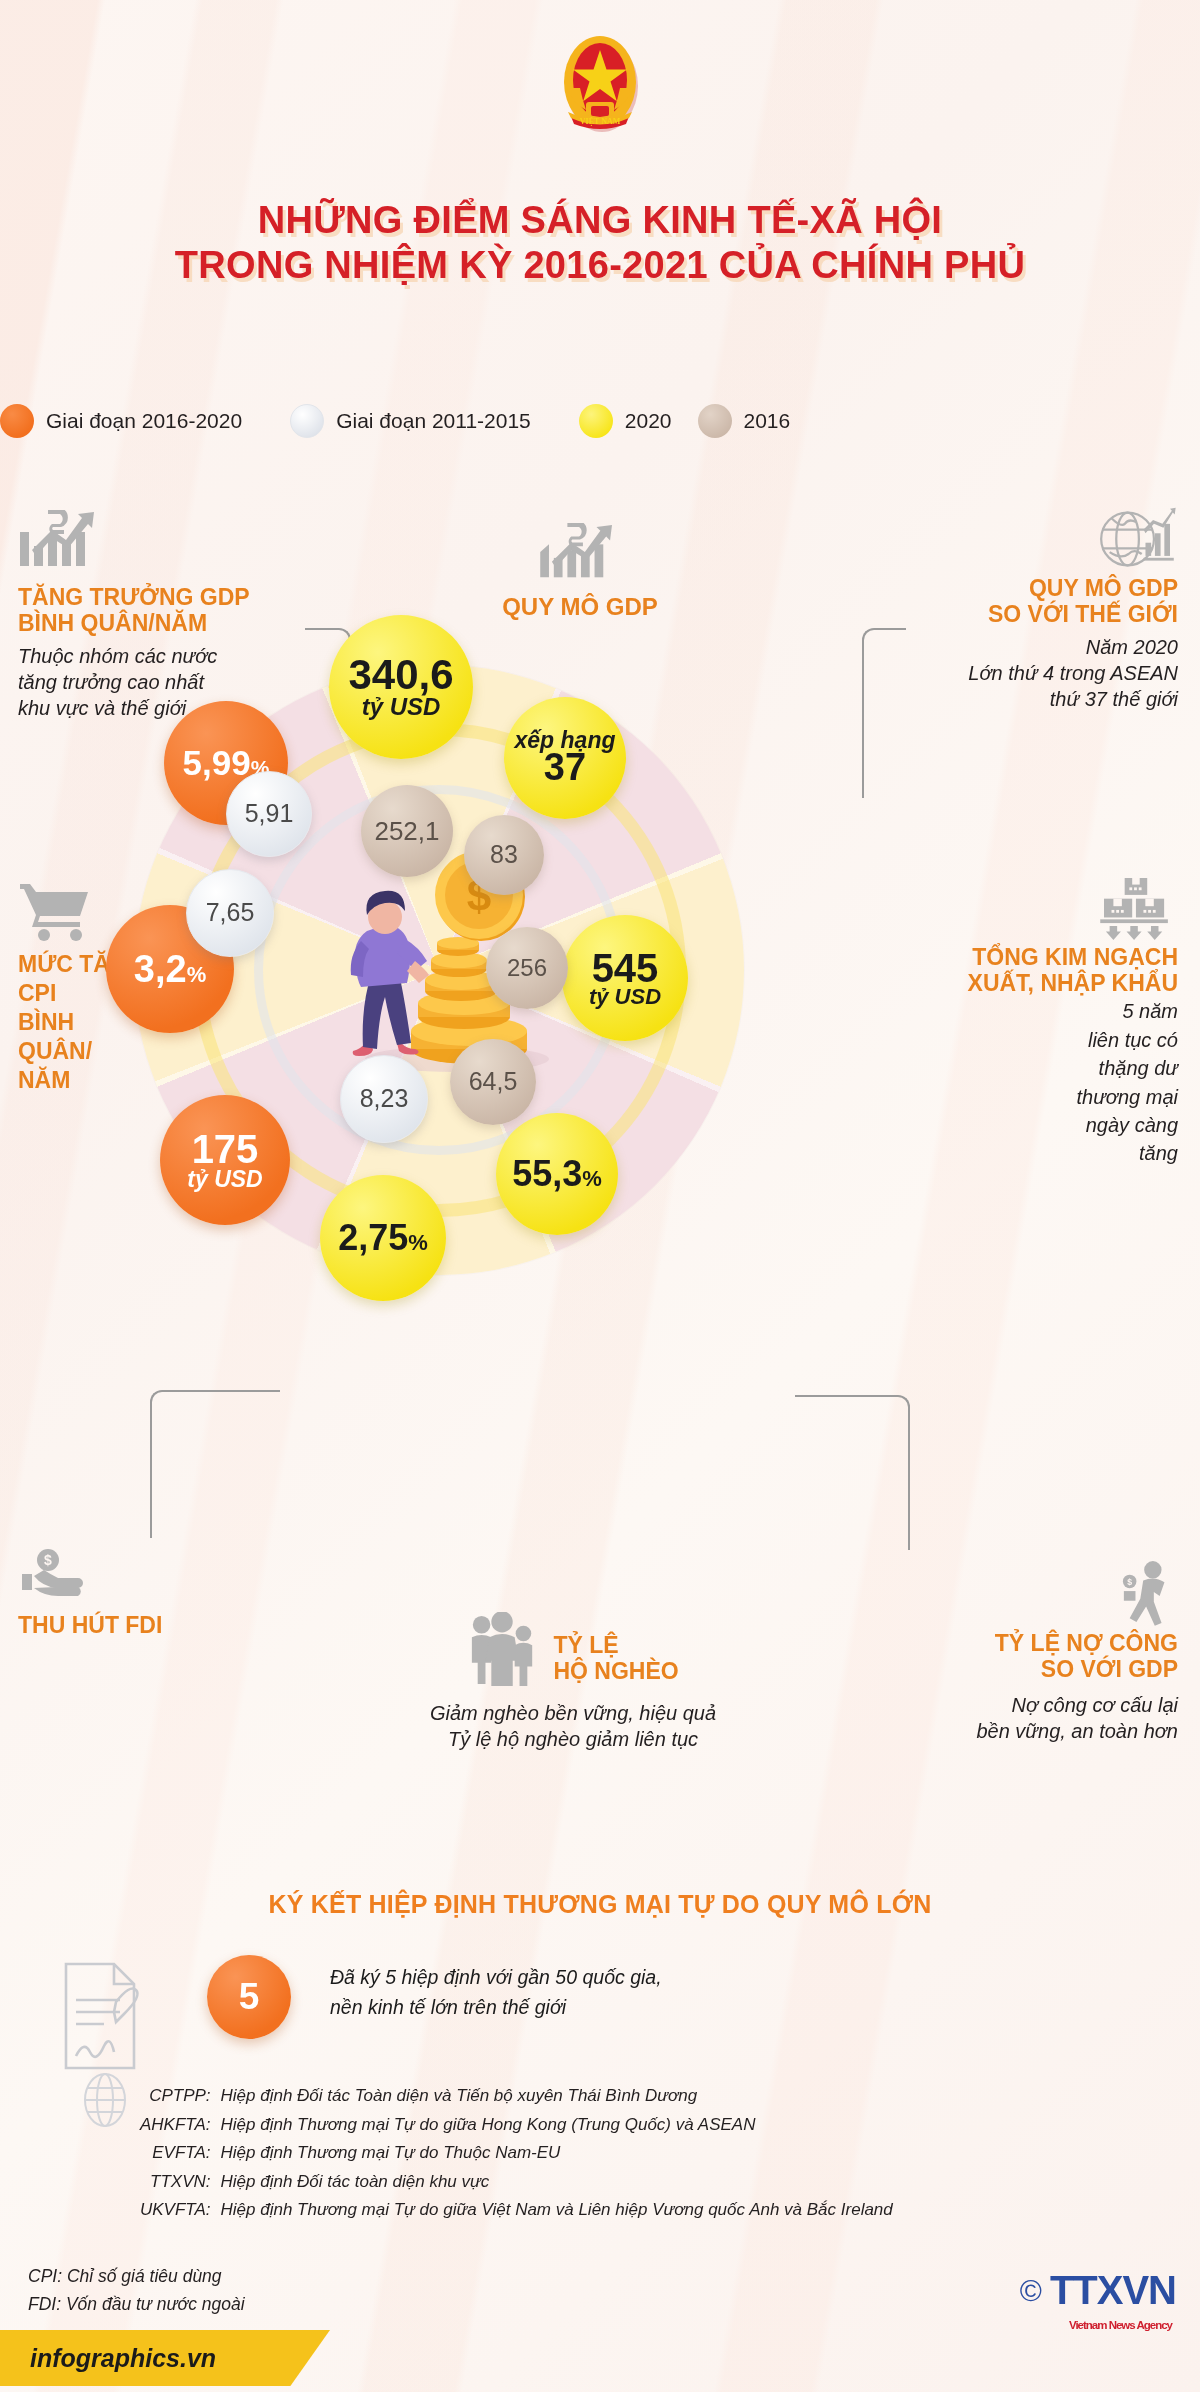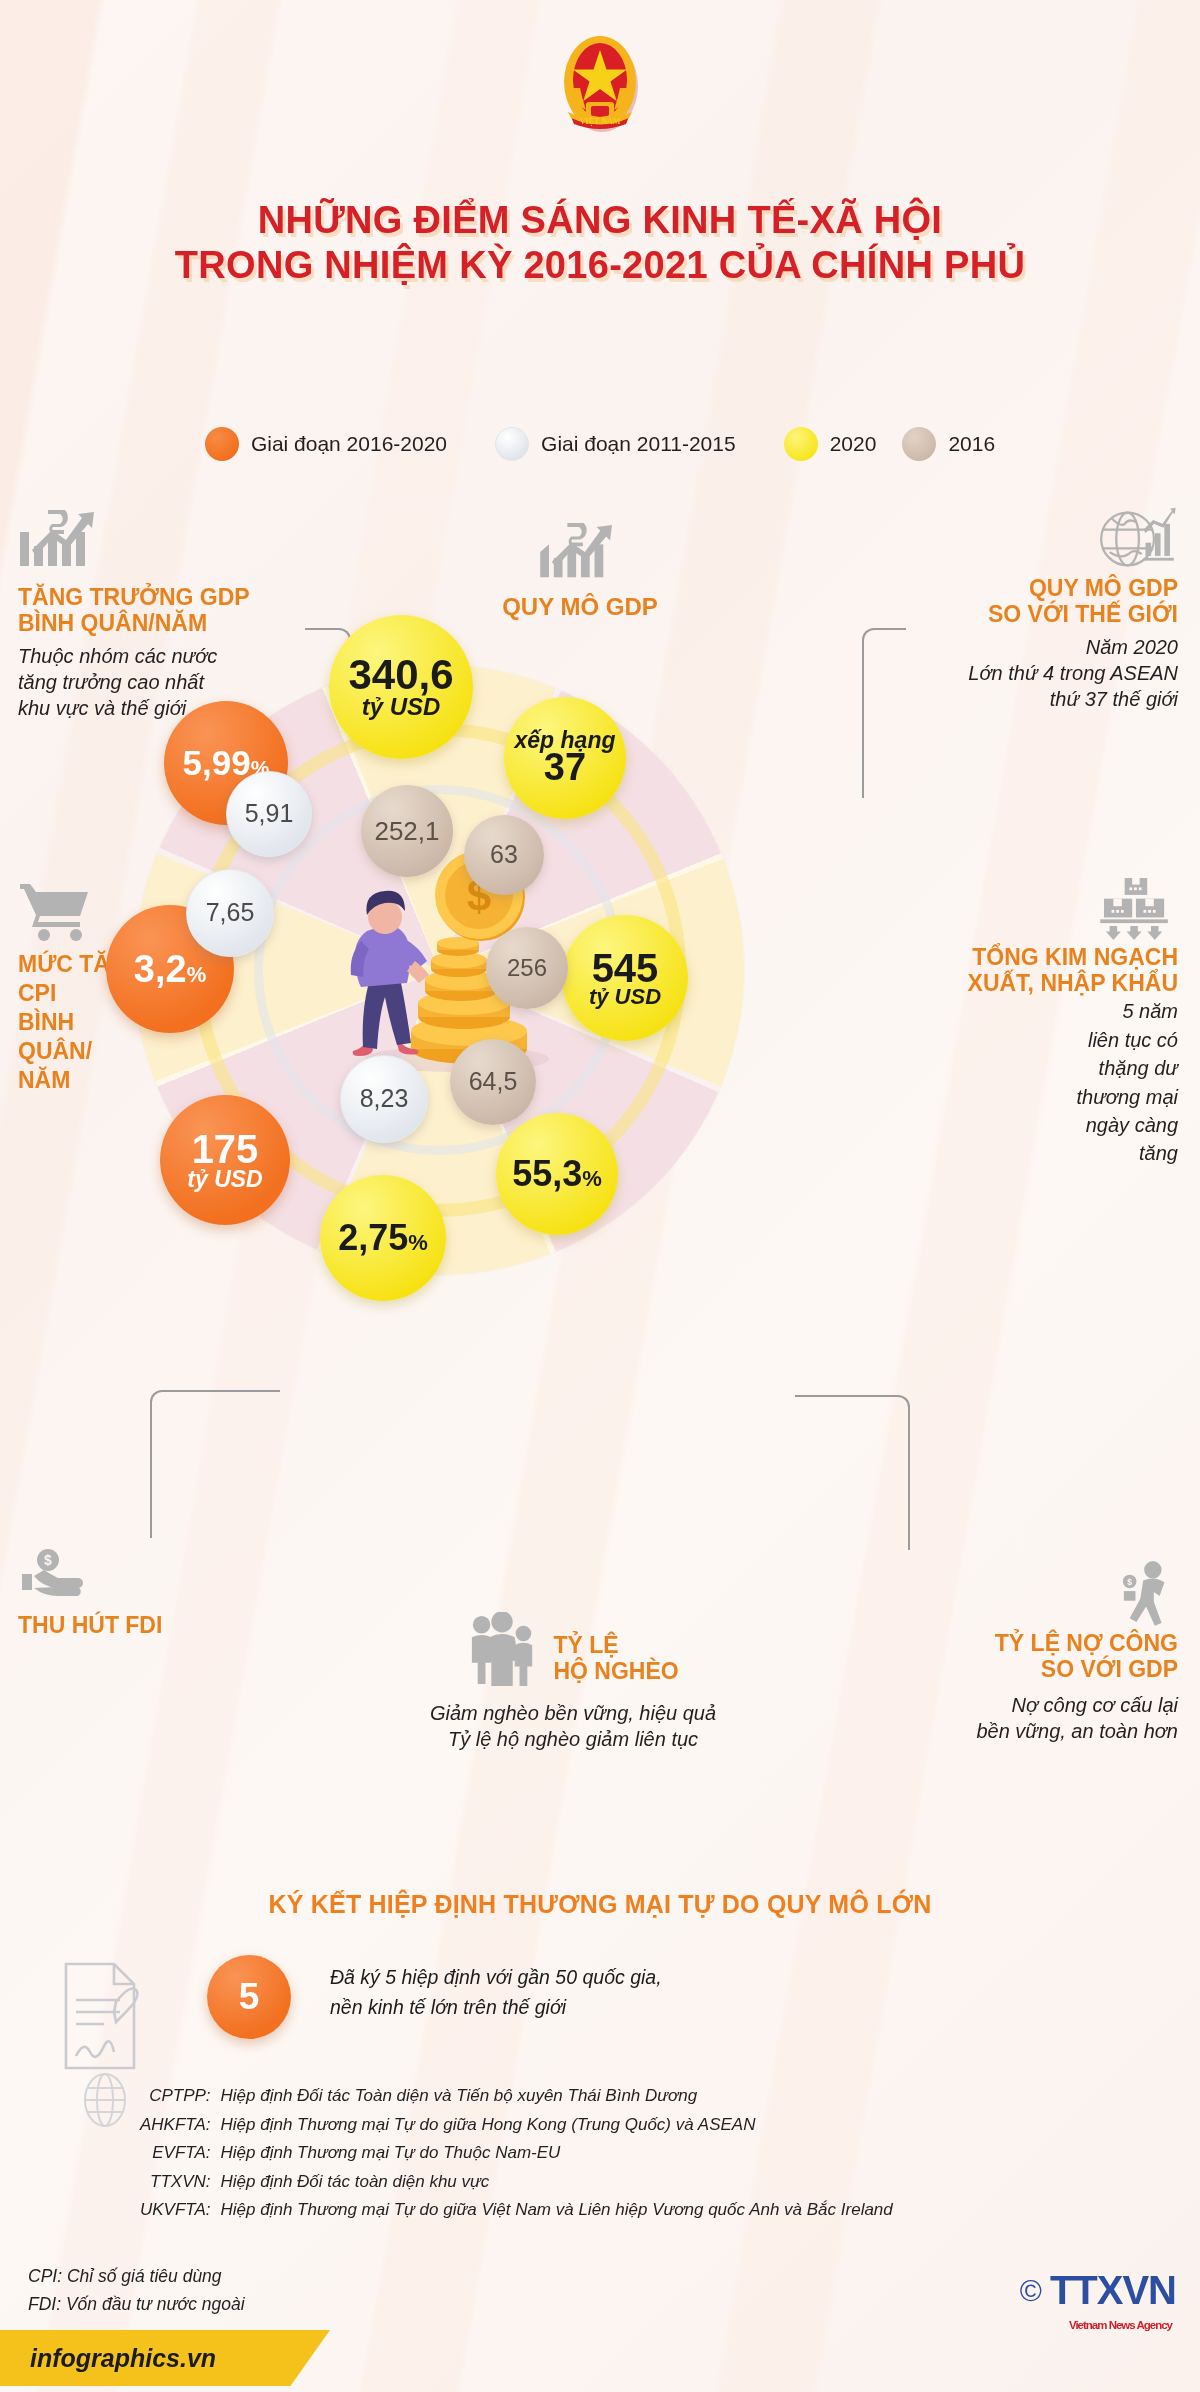--- a/index.html
+++ b/index.html
@@ -23,21 +23,21 @@
   .title{
     position:absolute; left:0; width:1200px; top:198px;
     text-align:center; color:#d52027;
     font-weight:bold; font-size:38px; line-height:1.18;
     letter-spacing:.3px;
     text-shadow: 3px 4px 0 rgba(247,216,186,.85);
   }
   .title .l2{ font-size:38px; }
 
   
-  .legend{ position:absolute; top:404px; left:0; width:1200px; display:flex; justify-content:center; align-items:center; gap:0;margin-top:23px; }
+  .legend{ position:absolute; top:404px; left:0; width:1200px; display:flex; justify-content:flex-start; align-items:center; gap:0; }
   .lg{ display:flex; align-items:center; gap:12px; }
   .lg + .lg{ margin-left:48px; }
   .dot{ width:34px; height:34px; border-radius:50%; display:block; }
   .dot.orange{ background:radial-gradient(circle at 36% 30%, #f98b45, #f2701f 70%); }
   .dot.white{ background:radial-gradient(circle at 36% 30%, #ffffff, #dfe3ea 78%); border:1px solid #e2e5ea; }
   .dot.yellow{ background:radial-gradient(circle at 36% 30%, #fdf47c, #f7e51a 75%); }
   .dot.tan{ background:radial-gradient(circle at 36% 30%, #e2d3c7, #cbb7a8 78%); }
   .lg span{ font-size:21px; color:#231f20; }
 
   
@@ -454,21 +454,21 @@
     <span style="display:flex; align-items:baseline;">
       <span class="big" style="font-size:35px;">5,99</span>
       <span class="pct" style="font-size:21px;">%</span>
     </span>
   </div>
 
   <div class="bub t" style="left:227px; top:120px; width:92px; height:92px;">
     <span class="num" style="font-size:26px;">252,1</span>
   </div>
   <div class="bub t" style="left:330px; top:150px; width:80px; height:80px;">
-    <span class="num" style="font-size:25px;">63</span>
+    <span class="num" style="font-size:25px;">83</span>
   </div>
   <div class="bub t" style="left:352px; top:262px; width:82px; height:82px;">
     <span class="num" style="font-size:24px;">256</span>
   </div>
   <div class="bub t" style="left:316px; top:374px; width:86px; height:86px;">
     <span class="num" style="font-size:25px;">64,5</span>
   </div>
   <div class="bub w" style="left:206px; top:390px; width:88px; height:88px;">
     <span class="num" style="font-size:25px;">8,23</span>
   </div>

